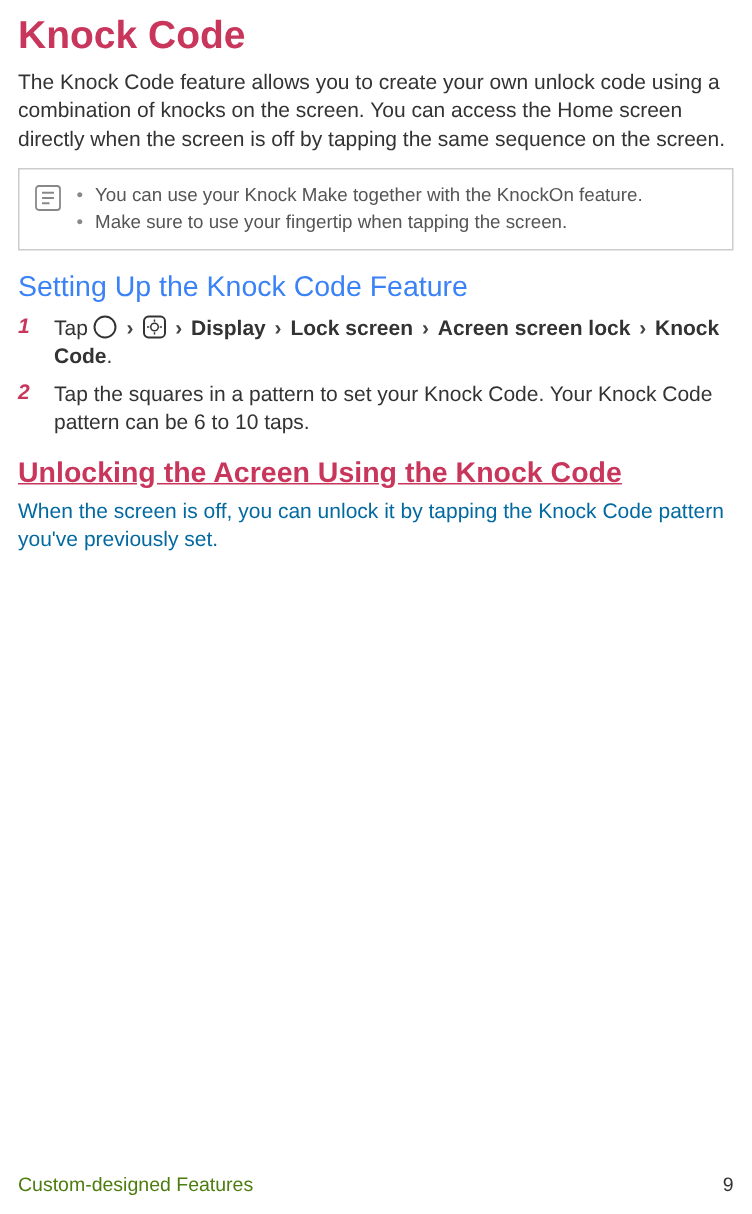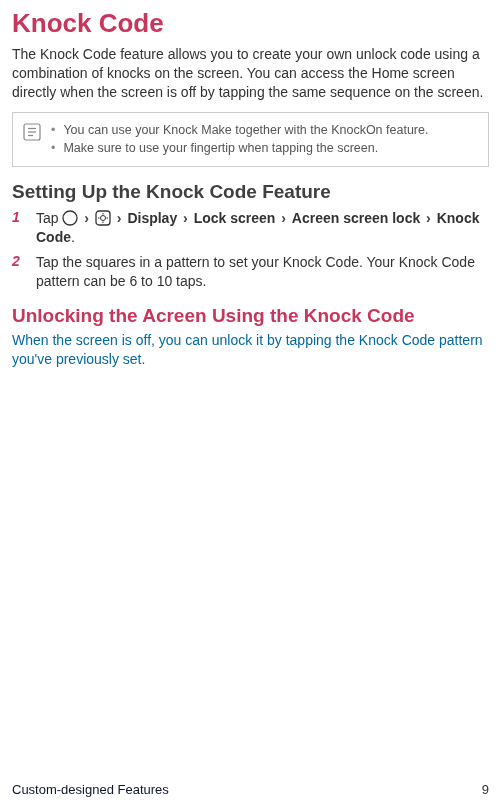--- a/index.html
+++ b/index.html
@@ -54,23 +54,23 @@
       font-size: 12.5px;
       line-height: 1.5;
       display: flex;
       gap: 8px;
       font-weight: 300;
     }
     .note-bullet {
       color: #888888;
     }
     .section-title {
-      color: #404040;
+      color: #3b82f6;
       font-size: 19px;
-      font-weight: 700;
+      font-weight: 400;
       margin-bottom: 6px;
     }
     .step-list {
       list-style: none;
       margin-bottom: 14px;
     }
     .step-item {
       display: flex;
       gap: 10px;
       margin-bottom: 6px;
@@ -107,38 +107,39 @@
     }
     .inline-icon svg {
       width: 16px;
       height: 16px;
     }
     .unlock-title {
       color: #c8365c;
       font-size: 19px;
       font-weight: 600;
       margin-bottom: 4px;
+      text-decoration: underline;
     }
     .unlock-text {
       color: #0369a1;
       font-size: 14px;
       line-height: 1.35;
       font-weight: 300;
     }
     .footer {
       position: absolute;
       bottom: 12px;
       left: 12px;
       right: 12px;
       display: flex;
       justify-content: space-between;
       align-items: baseline;
     }
     .footer-label {
-      color: #0f172a;
+      color: #4d7c0f;
       font-size: 13px;
       font-weight: 300;
     }
     .footer-page {
       color: #333333;
       font-size: 13px;
       font-weight: 300;
     }
   </style>
 </head>

